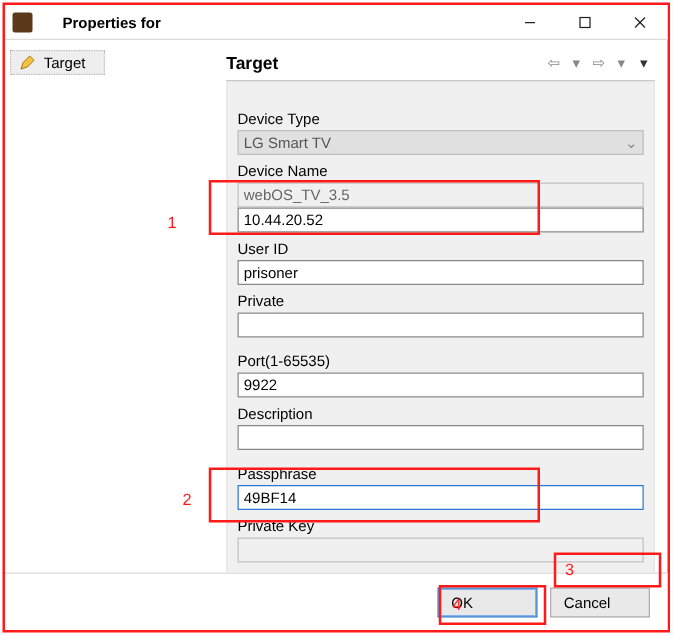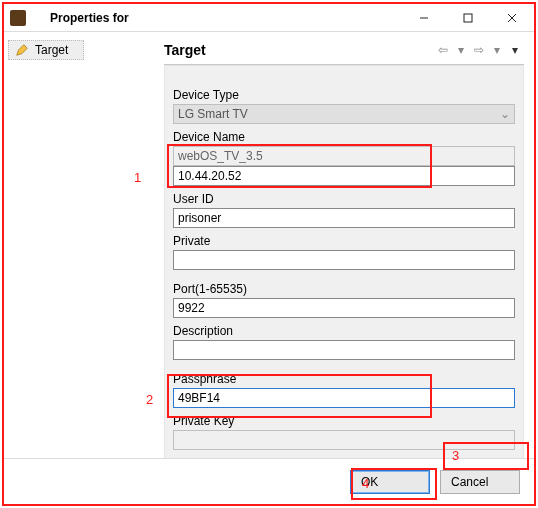--- a/index.html
+++ b/index.html
@@ -3,21 +3,21 @@
 <meta charset="utf-8">
 <style>
   * { box-sizing: border-box; font-family: "Segoe UI", Tahoma, sans-serif; font-size: 12px; }
   body { margin: 0; background: #fff; }
   .outer-highlight { border: 2px solid #ff1a1a; width: 534px; height: 504px; margin: 2px; position: relative; }
   .titlebar { height: 28px; display: flex; align-items: center; background: #fff; border-bottom: 1px solid #dcdcdc; }
   .titlebar .icon { width: 16px; height: 16px; margin-left: 6px; background: #5b3a1a; display: inline-block; border-radius: 2px; }
   .titlebar .title { margin-left: 24px; flex: 1; font-weight: bold; }
   .winbtn { width: 44px; height: 28px; display: flex; align-items: center; justify-content: center; color: #333; }
   .winbtn svg { stroke: #222; }
-  .body { display: flex; height: calc(100% - 28px - 46px); }
+  .body { display: flex; height: calc(100% - 28px - 46px); gap: 17px; }
   .sidebar { width: 160px; padding: 8px 4px; }
   .nav-item { display: flex; align-items: center; gap: 6px; padding: 2px 6px; background: #eee; border: 1px dotted #bbb; width: 76px; }
   .nav-item .pencil { width: 14px; height: 14px; display: inline-block; }
   .main { flex: 1; padding: 6px 10px 6px 0; position: relative; }
   .panel-title-row { display:flex; align-items:center; border-bottom:1px solid #c7c7c7; padding:4px 0 6px 0;}
   .panel-title { font-weight: 700; font-size: 14px; flex:1;}
   .arrow-btn { width:18px; height:16px; display:flex; align-items:center; justify-content:center; color:#888;}
   .panel { background: #f0f0f0; border: 1px solid #e5e5e5; padding: 16px 8px 8px 8px; }
   .lbl { margin-top: 6px; margin-bottom: 2px; color:#000; }
   .txt { width: 100%; height: 20px; background: #fff; border: 1px solid #888; padding: 1px 4px; }

